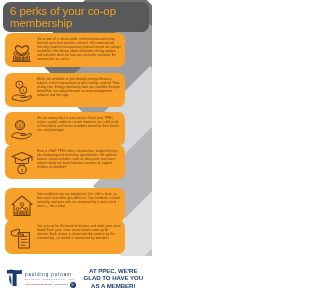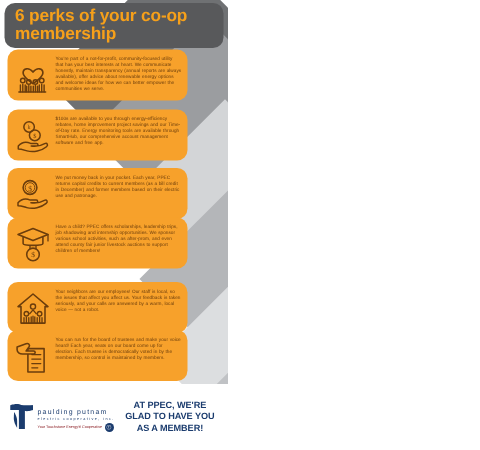--- a/index.html
+++ b/index.html
@@ -58,21 +58,21 @@
   .header-band {
     position:absolute; top:2px; left:3px;
     width:146px; height:30px;
     background:#58595b;
     border-radius:7px;
     z-index:3;
     display:flex; align-items:center;
   }
   .header-title {
     color:#f6a01a;
-    font-weight:bold;
+    font-weight:normal;
     font-size:11.5px;
     line-height:12.5px;
     letter-spacing:-0.1px;
     padding-left:7px;
     padding-right:4px;
   }
   
   .cards { position:absolute; top:0; left:0; width:152px; z-index:4; }
   .card {
     position:absolute;

